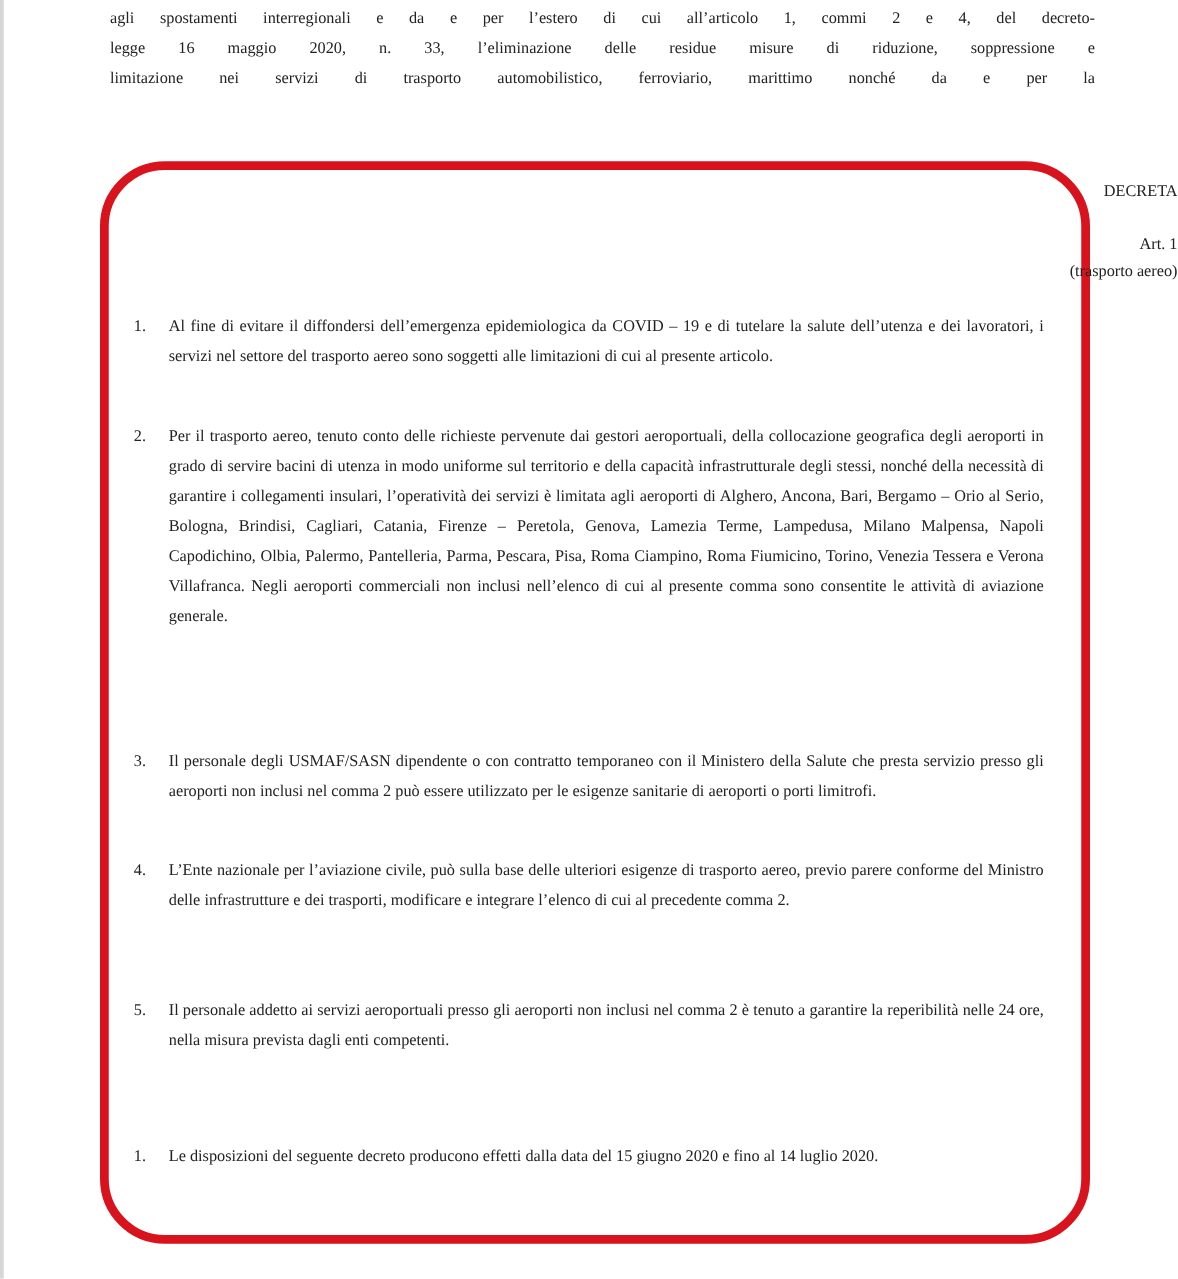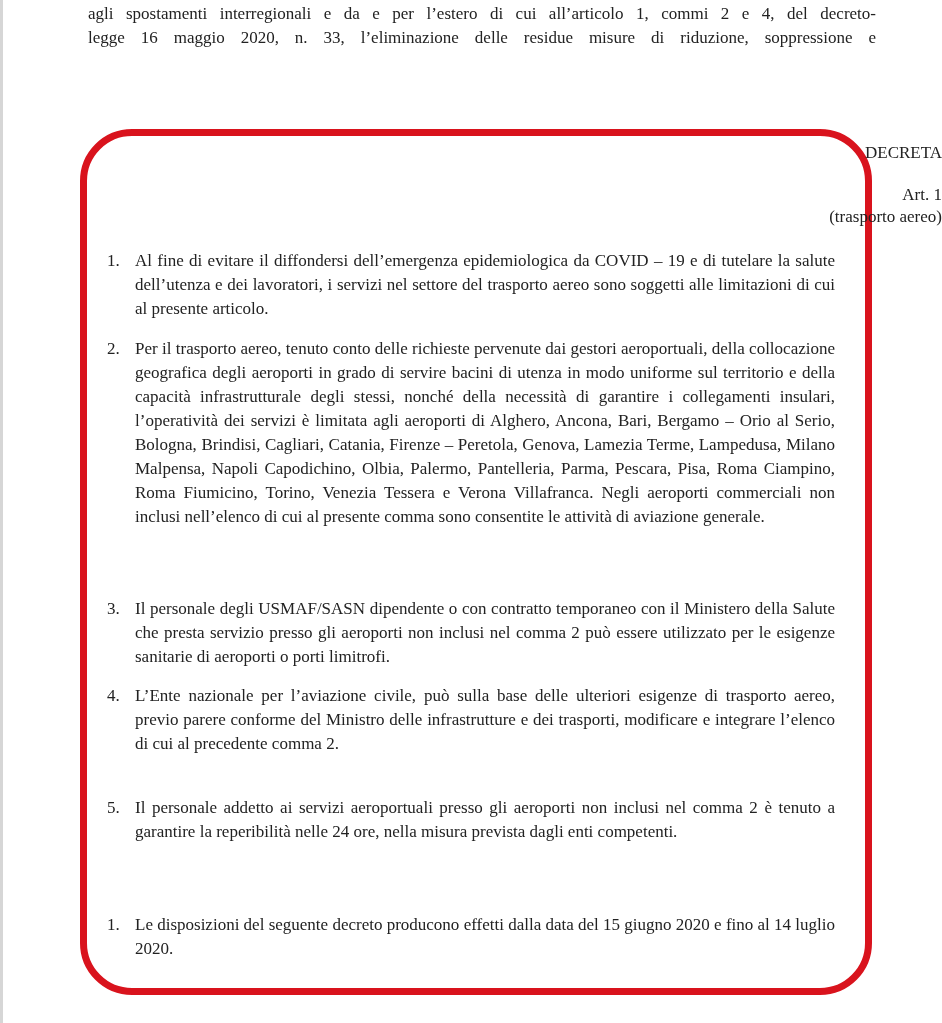--- a/index.html
+++ b/index.html
@@ -1,40 +1,41 @@
 <!DOCTYPE html>
 <html><head>
 <meta charset="utf-8">
 <style>
   html, body { margin:0; padding:0; }
   body {
     width:942px; height:1023px; background:#ffffff; position:relative; overflow:hidden;
     font-family: "Liberation Serif", "DejaVu Serif", serif; color:#222;
   }
   .left-rule { position:absolute; left:0; top:0; width:3px; height:1023px; background:#d6d6d6; }
-  .text { font-size:17px; line-height:24px; }
+  .text { font-size:13px; line-height:24px; }
   .intro { position:absolute; left:88px; top:2px; width:788px; text-align:justify; }
   .intro p { margin:0; }
   .frame {
     position:absolute; left:80px; top:129px; width:778px; height:852px;
     border:7px solid #d9131d; border-radius:52px; box-sizing:content-box;
   }
   .center { position:absolute; left:0; width:100%; text-align:right; }
   .item { position:absolute; left:107px; width:728px; display:flex; }
   .num { width:28px; flex:0 0 28px; }
   .body { flex:1; text-align:justify; }
 </style>
 </head>
 <body>
 
 <div class="left-rule"></div>
 
 <div class="intro text">
   <p style="text-align:justify;text-align-last:justify;">agli spostamenti interregionali e da e per l’estero di cui all’articolo 1, commi 2 e 4, del decreto-</p>
   <p style="text-align:justify;text-align-last:justify;">legge 16 maggio 2020, n. 33, l’eliminazione delle residue misure di riduzione, soppressione e</p>
+  <p style="text-align:justify;text-align-last:justify;">limitazione nei servizi di trasporto automobilistico, ferroviario, marittimo nonché da e per la</p>
 </div>
 
 <div class="frame" style="border-color: rgb(217, 19, 29);"></div>
 
 <div class="center text" style="top:141px;">DECRETA</div>
 
 <div class="center text" style="top:183px;">Art. 1</div>
 <div class="center text" style="top:205px;">(trasporto aereo)</div>
 
 <div class="item text" style="top:249px;">

